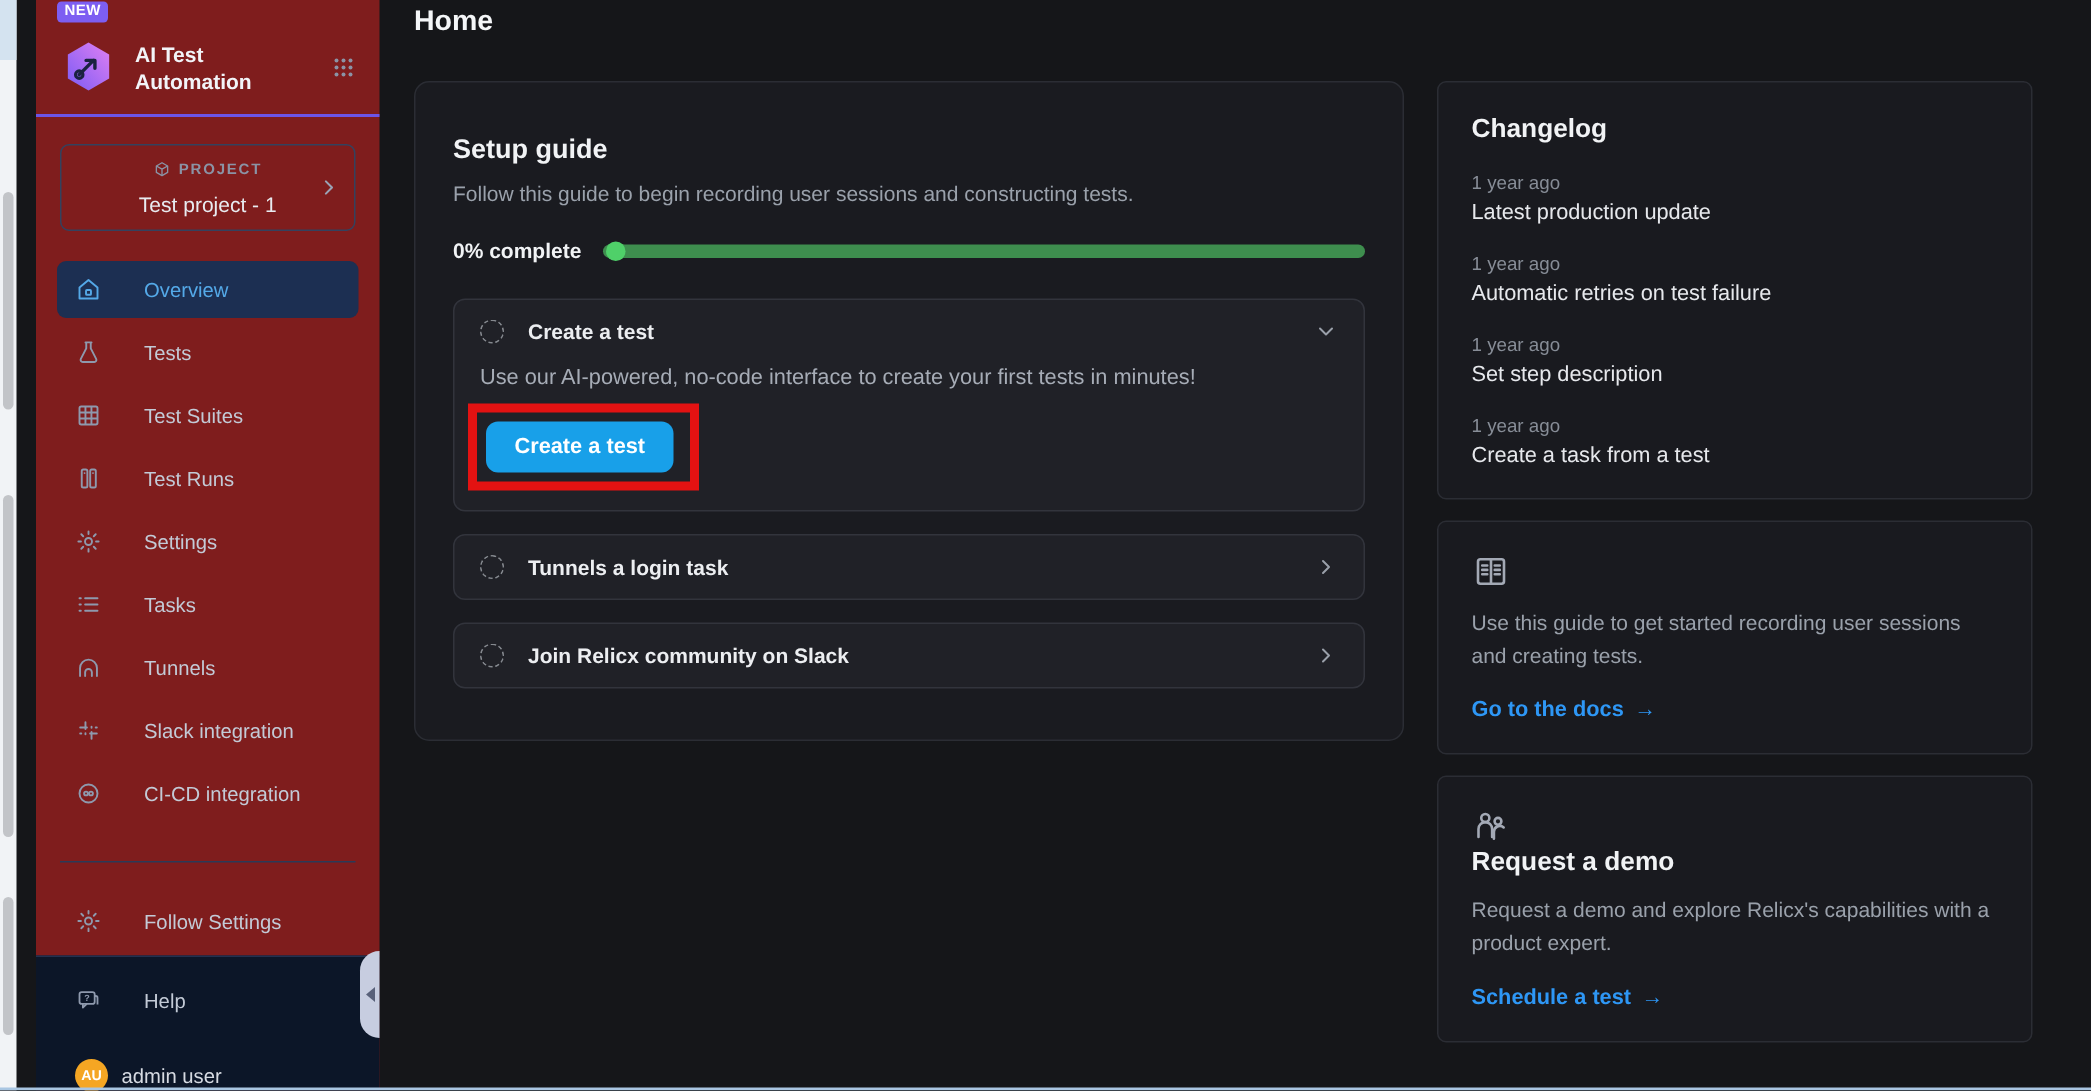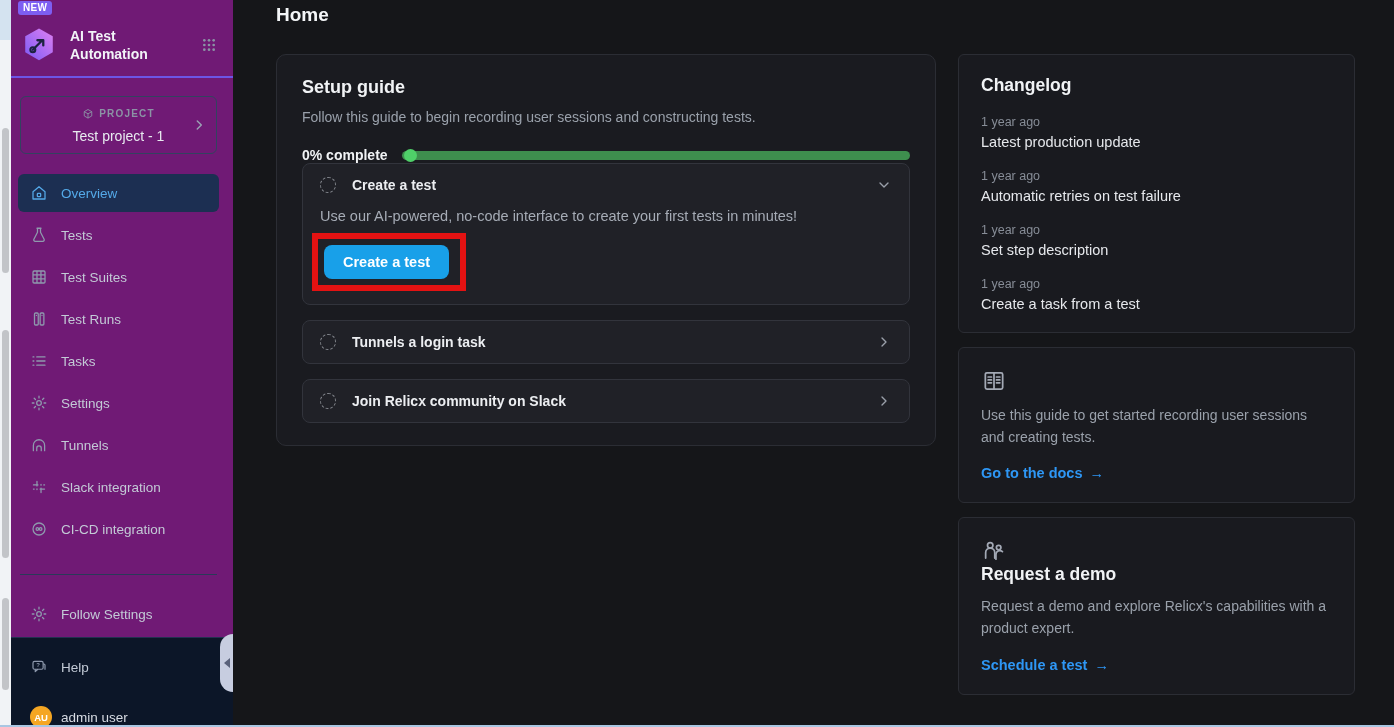--- a/index.html
+++ b/index.html
@@ -11,38 +11,38 @@
   }
   svg { display:block; }
 
   
   .left-strip { position:absolute; left:0; top:0; width:11px; height:100%; background:#f1f3f6; z-index:3; }
   .left-strip .seg-top { height:40px; background:#d4e3f0; }
   .left-strip .thumb { position:absolute; left:2px; width:7px; background:#c2c4c8; border-radius:4px; }
   .thumb1 { top:128px; height:145px; } .thumb2 { top:330px; height:228px; } .thumb3 { top:598px; height:92px; }
 
   
-  .sidebar { position:absolute; left:4px; top:0; width:229px; height:100%;
-    background:#701a75; z-index:2; display:flex; flex-direction:column; }
+  .sidebar { position:absolute; left:24px; top:0; width:229px; height:100%;
+    background:#7f1d1d; z-index:2; display:flex; flex-direction:column; }
   .brand { padding:16px 16px 12px 16px; border-bottom:2px solid #6c55e6; position:relative; }
   .new-badge { position:absolute; top:1px; left:14px; background:#7d5ef2; color:#fff;
     font-size:10px; font-weight:bold; padding:1px 5px 2px; border-radius:3px; letter-spacing:.3px; }
   .brand-row { display:flex; align-items:center; margin-top:10px; }
   .brand-title { font-size:14px; font-weight:bold; color:#f2f4f8; line-height:1.3; margin-left:12px; white-space:pre-line; }
   .grid-icon { margin-left:auto; color:#8b93a5; cursor:pointer; }
 
   .project-box { margin:18px 16px 0 16px; border:1px solid #33425f; border-radius:6px;
     padding:9px 12px; text-align:center; position:relative; cursor:pointer; }
-  .project-label-row { display:inline-flex; gap:5px; color:#8b93a5; }
+  .project-label-row { display:inline-flex; align-items:center; gap:5px; color:#8b93a5; }
   .project-label { font-size:10px; font-weight:bold; letter-spacing:1.2px; }
   .project-name { font-size:14px; color:#e8ebf0; margin-top:4px; }
   .project-chevron { position:absolute; right:10px; top:50%; transform:translateY(-50%); color:#9aa3b5; }
 
   .nav { padding:20px 14px 0 14px; }
-  .nav-item { display:flex; align-items:center; gap:13px; height:38px; padding:0 12px;
+  .nav-item { display:flex; align-items:center; gap:28px; height:38px; padding:0 12px;
     border-radius:6px; color:#c3cad6; font-size:13.5px; margin-bottom:4px; cursor:pointer; }
   .nav-item .ic { color:#8e99ad; flex:none; }
   .nav-item.active { background:#1c2f52; color:#54a9e8; }
   .nav-item.active .ic { color:#54a9e8; }
   .nav-divider { border-top:1px solid #2a3a58; margin:22px 16px 0 16px; }
   .nav.single { padding-top:20px; }
 
   .sidebar-bottom { margin-top:auto; background:#0c1628; border-top:1px solid #223150; padding:10px 14px 8px; }
   .user-row { display:flex; align-items:center; gap:9px; margin-top:16px; padding:4px 12px 6px; cursor:pointer; }
   .avatar { width:22px; height:22px; border-radius:50%; background:#f5a623; color:#fff;
@@ -56,29 +56,29 @@
     border-bottom:5px solid transparent; border-right:6px solid #59617a; }
 
   .bottom-line { position:absolute; left:0; bottom:0; width:100%; height:2px; background:#a9c6e2; z-index:4; }
 
   
   .main { position:absolute; left:240px; top:0; right:0; bottom:0; padding:4px 39px 0 36px; }
   .page-title { font-size:19px; font-weight:bold; color:#f4f6f8; }
   .content-row { display:flex; gap:22px; margin-top:28px; align-items:flex-start; }
 
   .card { background:#1a1b20; border:1px solid #2b2d34; border-radius:10px; }
-  .setup-card { width:660px; padding:22px 25px; }
+  .setup-card { width:660px; padding:34px 25px; }
   .setup-title { font-size:18px; font-weight:bold; color:#f1f3f5; }
   .setup-sub { font-size:14px; color:#9aa1ab; margin-top:11px; }
   .progress-row { display:flex; align-items:center; gap:14px; margin-top:22px; }
   .progress-label { font-size:14px; font-weight:bold; color:#f1f3f5; white-space:nowrap; }
   .progress-track { position:relative; flex:1; height:9px; background:#3e8e4e; border-radius:5px; }
   .progress-dot { position:absolute; left:2px; top:-2px; width:13px; height:13px; border-radius:50%; background:#4fd069; }
 
-  .steps { }
+  .steps { margin-top:24px; }
   .step { background:#202127; border:1px solid #32343c; border-radius:8px; padding:13px 17px; margin-bottom:15px; }
   .step:last-child { margin-bottom:0; }
   .step-header { display:flex; align-items:center; gap:16px; cursor:pointer; }
   .dashed-circle { width:16px; height:16px; border:1.5px dashed #85898f; border-radius:50%; flex:none; }
   .step-title { font-size:14px; font-weight:bold; color:#eceef1; }
   .step-chevron { margin-left:auto; color:#9aa0aa; }
   .step-desc { font-size:14.5px; color:#a6acb6; margin:15px 0 0 0; }
 
   .red-box { display:inline-block; border:6px solid #e31212; padding:6px 11px 6px 6px; margin:9px 0 0 -8px; }
   .cta-button { background:#18a0e9; color:#fff; border:none; border-radius:8px;
@@ -193,33 +193,33 @@
           <rect x="6" y="4" width="5" height="16" rx="1.4"></rect>
             <rect x="13.5" y="4" width="5" height="16" rx="1.4"></rect>
           <path d="M8.5 7.2h.01M16 7.2h.01"></path>
         </svg>
         </span>
       <span>Test Runs</span>
     </div>
     <div class="nav-item">
       <span class="ic">
         <svg width="18" height="18" viewBox="0 0 24 24" fill="none" stroke="currentColor" stroke-width="1.7" stroke-linecap="round">
-          <path d="M9 6.5h11M9 12h11M9 17.5h11M4 6.5h1.2M4 12h1.2M4 17.5h1.2"></path>
-        </svg>
-        </span>
-      <span>Tasks</span>
-    </div>
-    <div class="nav-item">
-      <span class="ic">
-        <svg width="18" height="18" viewBox="0 0 24 24" fill="none" stroke="currentColor" stroke-width="1.7" stroke-linecap="round">
           <circle cx="12" cy="12" r="3.1"></circle>
           <path d="M12 3v2.3M12 18.7V21M3 12h2.3M18.7 12H21M5.6 5.6l1.7 1.7M16.7 16.7l1.7 1.7M18.4 5.6l-1.7 1.7M7.3 16.7l-1.7 1.7"></path>
         </svg>
         </span>
       <span>Settings</span>
+    </div>
+    <div class="nav-item">
+      <span class="ic">
+        <svg width="18" height="18" viewBox="0 0 24 24" fill="none" stroke="currentColor" stroke-width="1.7" stroke-linecap="round">
+          <path d="M9 6.5h11M9 12h11M9 17.5h11M4 6.5h1.2M4 12h1.2M4 17.5h1.2"></path>
+        </svg>
+        </span>
+      <span>Tasks</span>
     </div>
     <div class="nav-item">
       <span class="ic">
         <svg width="18" height="18" viewBox="0 0 24 24" fill="none" stroke="currentColor" stroke-width="1.7" stroke-linecap="round" stroke-linejoin="round">
           <path d="M4.5 19.5v-7a7.5 7.5 0 0 1 15 0v7"></path>
             <path d="M9 19.5v-3.2a3 3 0 0 1 6 0v3.2"></path>
         </svg>
         </span>
       <span>Tunnels</span>
     </div>

